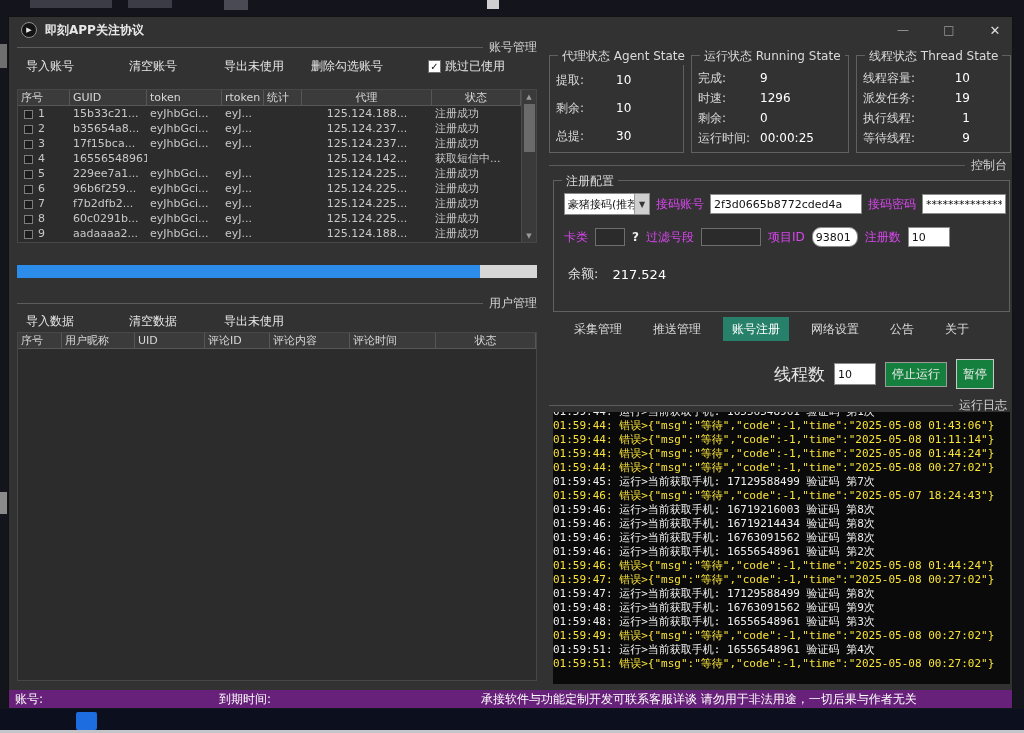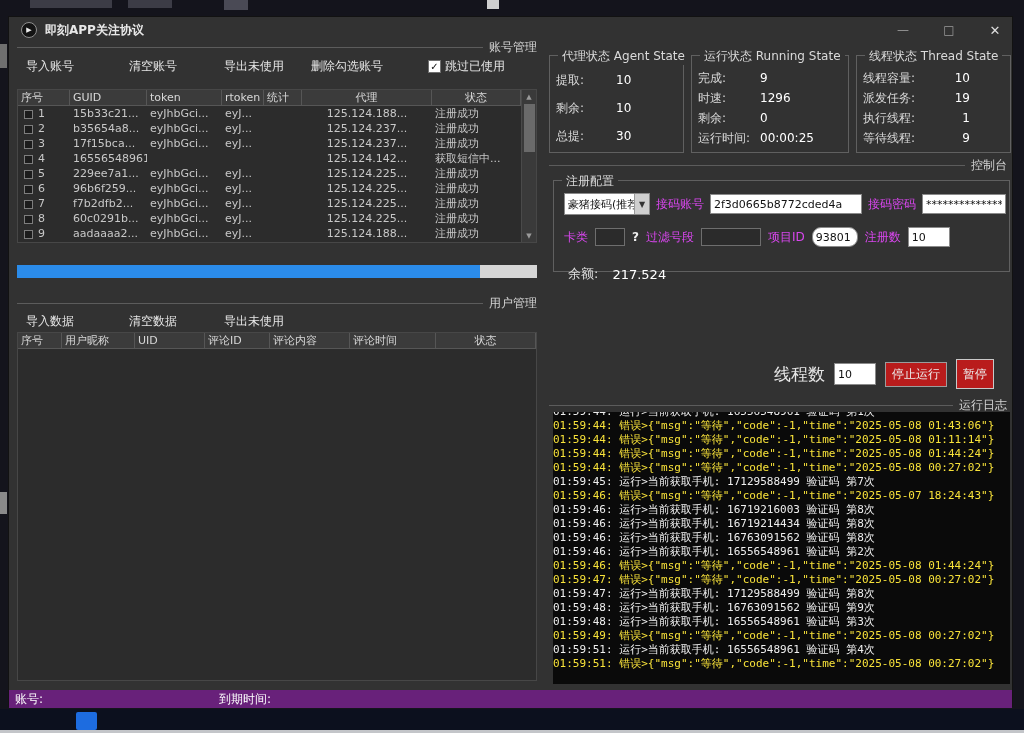--- a/index.html
+++ b/index.html
@@ -83,21 +83,21 @@
   #box-agent .state-items { padding-top:10px; }
   .state-row { display:flex; align-items:center; height:20px; padding:0 6px; font-size:12px; }
   #box-agent .state-row { height:28px; }
   .state-label { color:#d9d9d9; }
   .state-value { color:#ffffff; }
   #box-agent .state-label { width:46px; } #box-agent .state-value { margin-left:14px; }
   #box-running .state-label { width:62px; }
   #box-thread .state-label { width:64px; } #box-thread .state-value { margin-left:auto; margin-right:34px; }
 
   
-  #box-regconfig { left:544px; top:163px; width:457px; height:92px;padding-left:48px; }
+  #box-regconfig { left:544px; top:163px; width:457px; height:132px;padding-left:48px; }
   .rc-row { position:absolute; display:flex; align-items:center; }
   #rc1 { left:10px; top:12px; right:8px; height:22px; gap:6px; }
   #rc2 { left:10px; top:46px; right:8px; height:20px; gap:7px; }
   #rc3 { left:14px; top:84px; height:18px; gap:14px; font-size:13px; }
   .rc-label { font-size:12px; color:#d946ef; white-space:nowrap; }
   .select-box { width:86px; height:22px; background:#fff; border:1px solid #8a8a8a; display:flex; align-items:center; flex:none; }
   .select-text { flex:1; font-size:11px; color:#111; padding-left:3px; white-space:nowrap; overflow:hidden; }
   .select-arrow { width:15px; height:100%; background:#cfcfcf; border-left:1px solid #999; color:#333; font-size:8px;
                   display:flex; align-items:center; justify-content:center; }
   .inp { height:20px; border:1px solid #8a8a8a; background:#fff; color:#111; font-size:11px; padding:0 3px; font-family:inherit; flex:none; }
@@ -109,21 +109,21 @@
 
   
   .tab-row { position:absolute; left:556px; top:300px; height:24px; display:flex; gap:13px; align-items:center; }
   .tab { height:24px; line-height:24px; padding:0 9px; font-size:12px; color:#dcdcdc; white-space:nowrap; }
   .tab.active { background:#27806a; color:#fff; }
 
   
   .controls-row { position:absolute; left:544px; top:340px; width:457px; height:34px; display:flex; align-items:center;
                   justify-content:flex-end; gap:9px; padding-right:16px; }
   .thread-label { font-size:17px; color:#e6e6e6; }
-  .btn { background:#b91c1c; border:1px solid #9c9c9c; color:#ececec; font-size:12px; display:flex; align-items:center;
+  .btn { background:#15803d; border:1px solid #9c9c9c; color:#ececec; font-size:12px; display:flex; align-items:center;
          justify-content:center; font-family:Liberation Mono, monospace; white-space:nowrap; }
   .btn-stop { width:62px; height:25px; }
   .btn-pause { width:38px; height:30px; border-color:#c9c9c9; }
 
   
   .log-area { position:absolute; left:544px; top:395px; width:457px; height:272px; background:#0a0a0a; overflow:hidden; }
   #log-scroll { margin-top:-7px; }
   .log-line { white-space:nowrap; overflow:hidden; font-size:11px; line-height:14px; font-family:"DejaVu Sans Mono", monospace; }
   .log-line.run { color:#efefef; }
   .log-line.err { color:#f9e33a; }
@@ -385,20 +385,28 @@
         <input class="inp w-proj" value="93801" style="">
         <span class="rc-label">注册数</span>
         <input class="inp w-reg" value="10" style="">
       </div>
       <div class="rc-row" id="rc3">
         <span class="balance-label">余额:</span>
         <span class="balance-value">217.524</span>
       </div>
     </div>
 
+    <div class="tab-row" id="tab-row">
+        <div class="tab">采集管理</div>
+        <div class="tab">推送管理</div>
+        <div class="tab active">账号注册</div>
+        <div class="tab">网络设置</div>
+        <div class="tab">公告</div>
+        <div class="tab">关于</div>
+      </div>
 
     <div class="controls-row">
       <span class="thread-label">线程数</span>
       <input class="inp w-thread" value="10" style="">
       <button class="btn btn-stop">停止运行</button>
       <button class="btn btn-pause">暂停</button>
     </div>
 
     <div class="sep" id="sep-log">
       <span class="sep-label">运行日志</span>
@@ -423,20 +431,21 @@
           <div class="log-line run">01:59:48: 运行&gt;当前获取手机: 16556548961  验证码 第3次</div>
           <div class="log-line err">01:59:49: 错误&gt;{"msg":"等待","code":-1,"time":"2025-05-08 00:27:02"}</div>
           <div class="log-line run">01:59:51: 运行&gt;当前获取手机: 16556548961  验证码 第4次</div>
           <div class="log-line err">01:59:51: 错误&gt;{"msg":"等待","code":-1,"time":"2025-05-08 00:27:02"}</div>
         </div>
     </div>
 
     <div class="statusbar">
       <span id="sb-account">账号:</span>
       <span id="sb-expire">到期时间:</span>
+      <span id="sb-notice">承接软件与功能定制开发可联系客服详谈  请勿用于非法用途，一切后果与作者无关</span>
     </div>
   </div>
 
   <div class="taskbar">
     <div class="start-btn"></div>
   </div>
   <div class="bottom-strip"></div>
 </div>
 
 </body></html>

